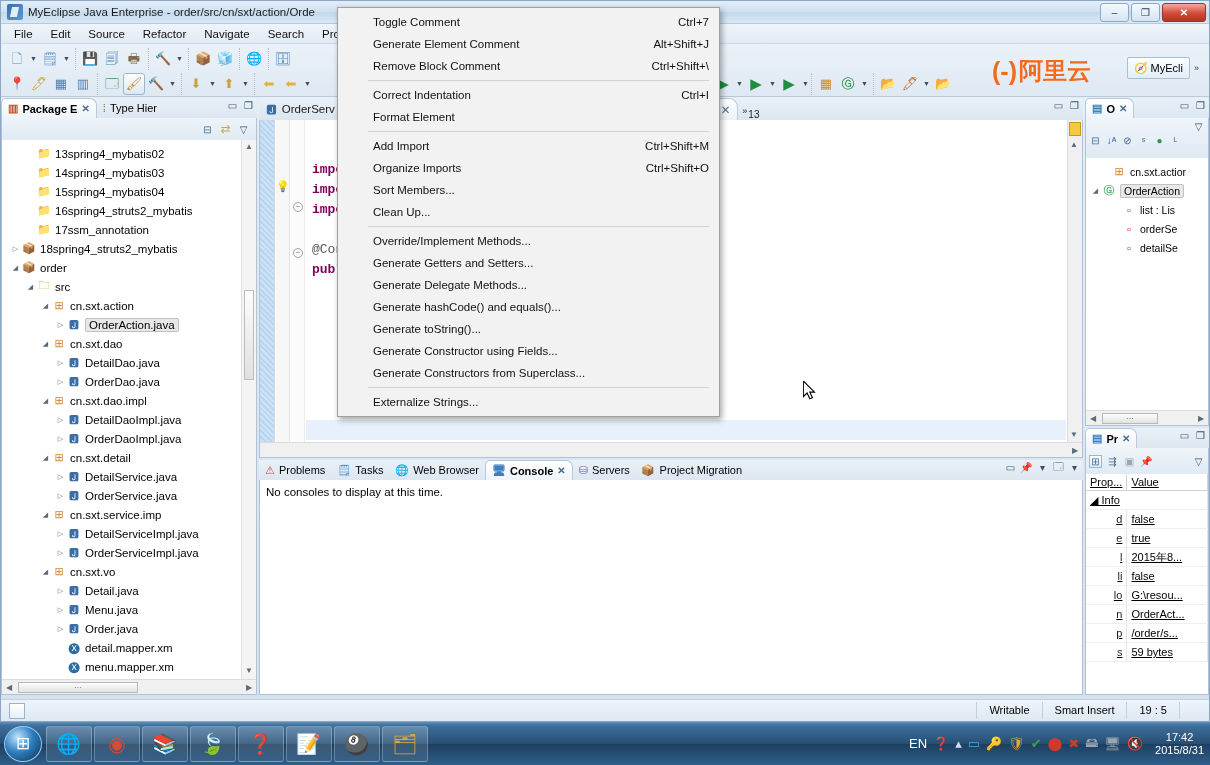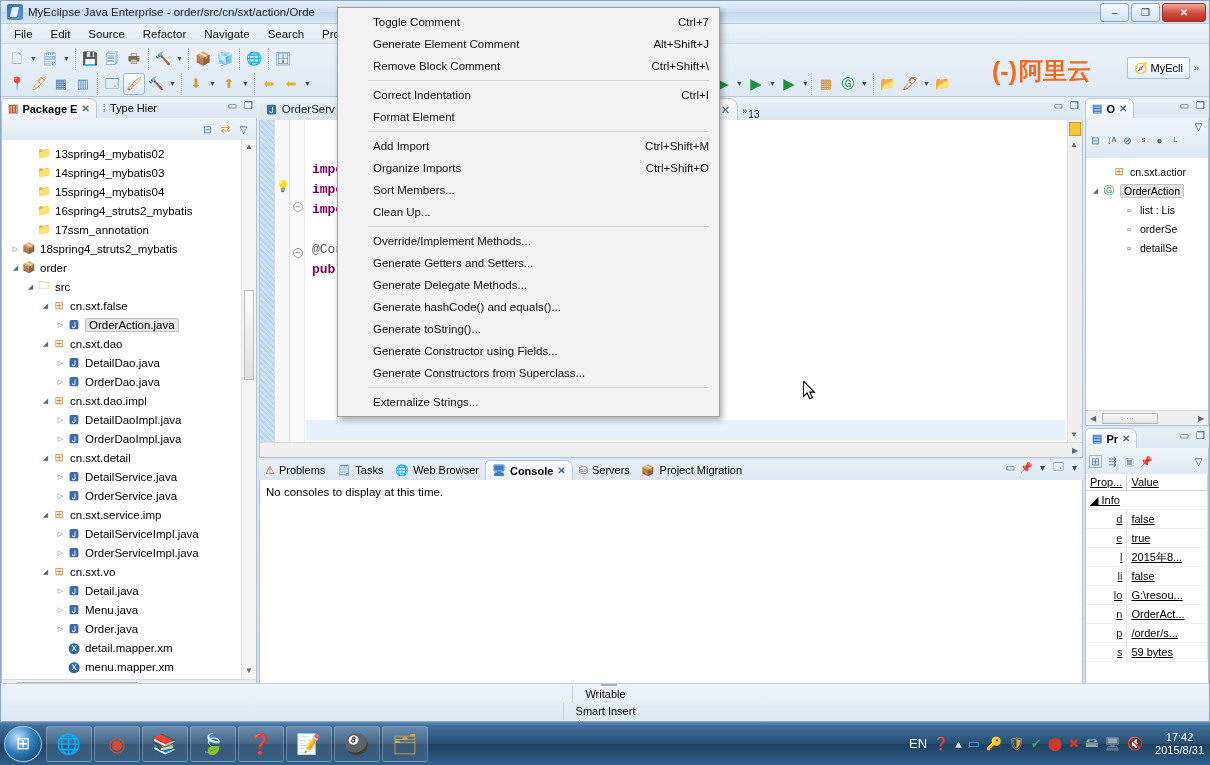--- a/index.html
+++ b/index.html
@@ -189,23 +189,23 @@
   .hscroll .arr{ width:14px;text-align:center;font-size:8px;color:#5b6b7b;}
   .hscroll .th{ flex:0 0 120px; height:11px; margin:0 2px;
      background:linear-gradient(to bottom,#fdfdfd,#e2e2e2); border:1px solid #b8b8b8;
      display:flex;align-items:center;justify-content:center;font-size:8px;color:#777;}
   .vscroll{ position:absolute;right:0;top:0;width:15px;bottom:0;background:#f4f4f4;border-left:1px solid #e0e0e0;}
   .vscroll .arr{ height:14px;text-align:center;font-size:8px;color:#5b6b7b;line-height:14px;}
   .vscroll .th{ position:absolute;left:2px;right:2px;height:90px;
      background:linear-gradient(to bottom,#fdfdfd,#e0e0e0);border:1px solid #bcbcbc;}
   
   #statusbar{
-    position:absolute;left:0;right:0;bottom:0;height:38px;
+    position:absolute;left:0;right:0;bottom:0;height:22px;
     background:linear-gradient(to bottom,#eef4fa,#dde8f2);
-    border-top:1px solid #c0d0e0; display:flex; align-items:center; font-size:11px;flex-direction:column;
+    border-top:1px solid #c0d0e0; display:flex; align-items:center; font-size:11px;
   }
   #statusbar .sleft{ width:16px;height:16px;margin-left:8px;
      border:1px solid #9db2c6; background:linear-gradient(to bottom,#fff,#e6eef7);}
   #statusbar .spacer{ flex:1; }
   #statusbar .scell{ padding:0 12px; border-left:1px solid #c2cedb; height:17px; line-height:17px; white-space:nowrap;}
   
   #taskbar{
     position:absolute;left:0;bottom:0;width:1210px;height:43px;
     background:linear-gradient(to bottom,#5e8fba 0%,#3f6f9c 8%,#274f74 50%,#1d3f60 51%,#2f5f8c 100%);
     display:flex;align-items:center;
@@ -415,21 +415,21 @@
               <span class="lb">order</span>
             </div>
             <div class="trow2" style="padding-left: 23px;">
               <span class="ar">◢</span>
               <span class="ic" style="color: rgb(201, 162, 60);">🗀</span>
               <span class="lb">src</span>
             </div>
             <div class="trow2" style="padding-left: 38px;">
               <span class="ar">◢</span>
               <span class="ic" style="color: rgb(208, 138, 58);">⊞</span>
-              <span class="lb">cn.sxt.false</span>
+              <span class="lb">cn.sxt.action</span>
             </div>
             <div class="trow2 sel" style="padding-left: 53px;">
               <span class="ar">▷</span>
               <span class="ic" style="color: rgb(58, 110, 165);">🅹</span>
               <span class="lb">OrderAction.java</span>
             </div>
             <div class="trow2" style="padding-left: 38px;">
               <span class="ar">◢</span>
               <span class="ic" style="color: rgb(208, 138, 58);">⊞</span>
               <span class="lb">cn.sxt.dao</span>

